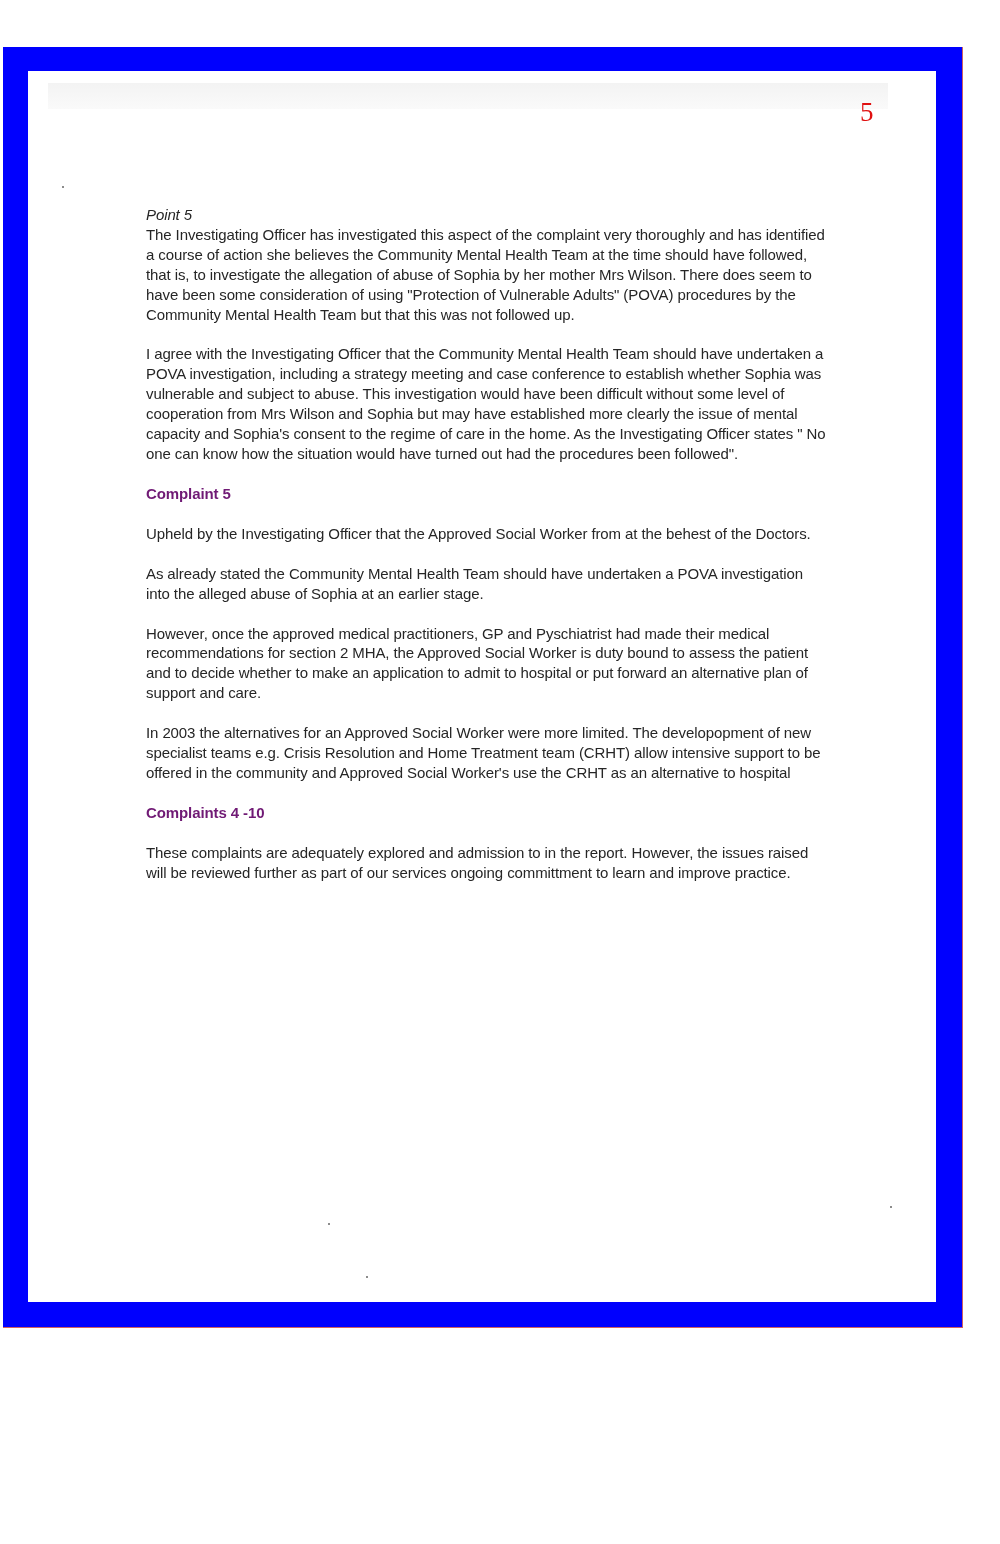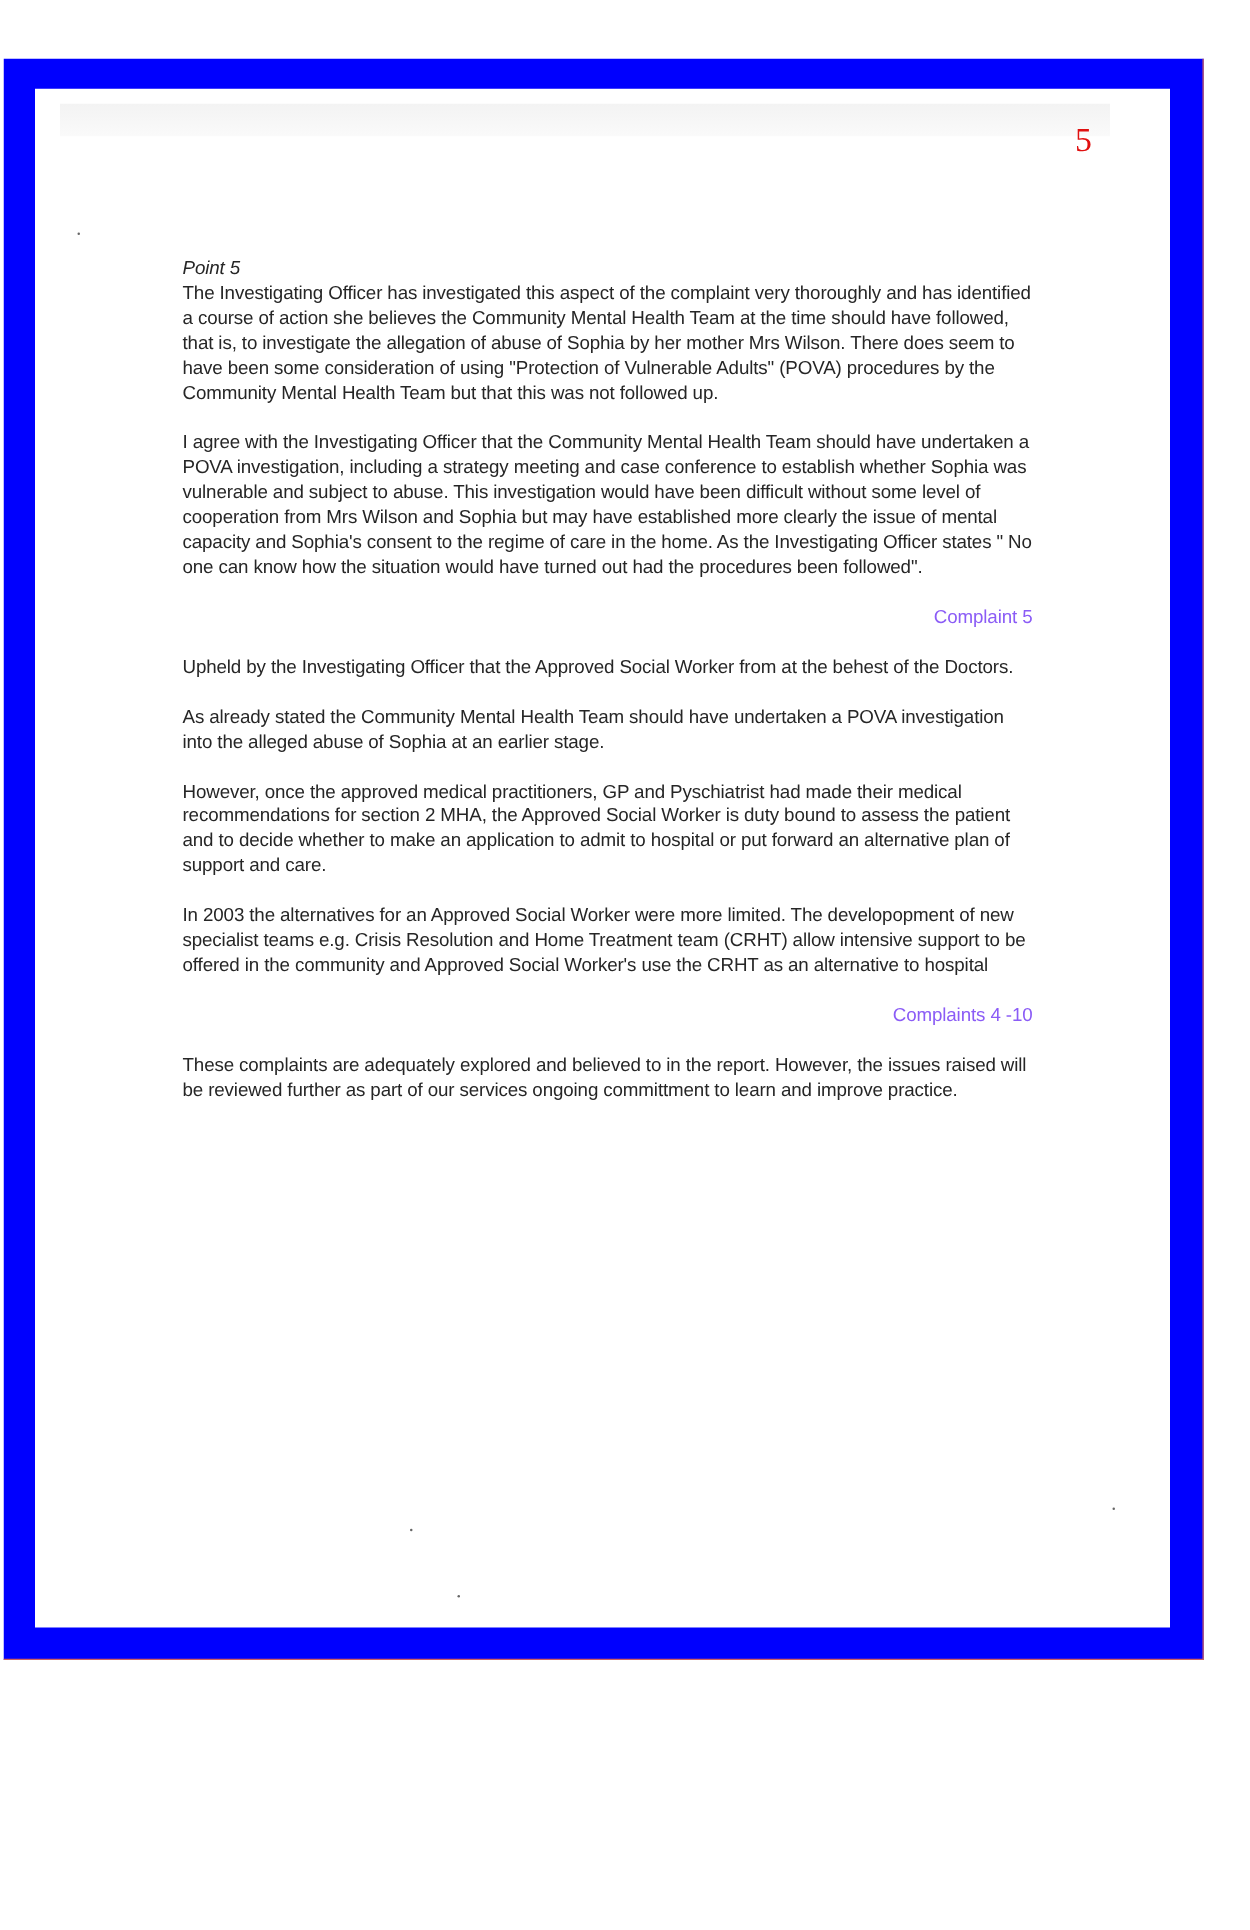--- a/index.html
+++ b/index.html
@@ -60,24 +60,23 @@
       letter-spacing: -0.1px;
     }
     .content p {
       margin: 0 0 20px 0;
     }
     .point-label {
       font-style: italic;
       display: block;
     }
     .heading {
-      font-weight: normal;
+      font-weight: bold;
       margin: 0 0 20px 0;
-      color: #8b5cf6;
-      text-align: right;
+      color: #701a75;
     }
     .speck {
       position: absolute;
       width: 2px;
       height: 2px;
       background: #666;
       border-radius: 1px;
     }
   </style>
 </head>
@@ -96,20 +95,20 @@
     </p>
     <p>I agree with the Investigating Officer that the Community Mental Health Team should have undertaken a POVA investigation, including a strategy meeting and case conference to establish whether Sophia was vulnerable and subject to abuse. This investigation would have been difficult without some level of cooperation from Mrs Wilson and Sophia but may have established more clearly the issue of mental capacity and Sophia's consent to the regime of care in the home. As the Investigating Officer states  " No one can know how the situation would have turned out had the procedures been followed".</p>
 
     <div class="heading">Complaint 5</div>
     <p>Upheld by the Investigating Officer that the Approved Social Worker from at the behest of the Doctors.</p>
     <p>As already stated the Community Mental Health Team should have undertaken a POVA investigation into the alleged abuse of Sophia at an earlier stage.</p>
     <p>However, once the approved medical practitioners, GP and Pyschiatrist had made their medical recommendations for section 2 MHA, the Approved Social Worker is duty bound to assess the patient and to decide whether to make an application to admit to hospital or put forward an alternative plan of support and care.</p>
     <p>In 2003 the alternatives for an Approved Social Worker were more limited. The developopment of new specialist teams e.g. Crisis Resolution and Home Treatment team (CRHT) allow intensive support to be offered in the community and Approved Social Worker's use the CRHT as an alternative to hospital</p>
 
     <div class="heading">Complaints 4 -10</div>
-    <p>These complaints are adequately explored and believed to in the report. However, the issues raised will be reviewed further as part of our services ongoing committment to learn and improve practice.</p>
+    <p>These complaints are adequately explored and admission to in the report. However, the issues raised will be reviewed further as part of our services ongoing committment to learn and improve practice.</p>
   </div>
 
   <div class="speck" style="left:34px; top:115px;"></div>
   <div class="speck" style="left:300px; top:1152px;"></div>
   <div class="speck" style="left:338px; top:1205px;"></div>
   <div class="speck" style="left:862px; top:1135px;"></div>
 </div>
 
 </body></html>

